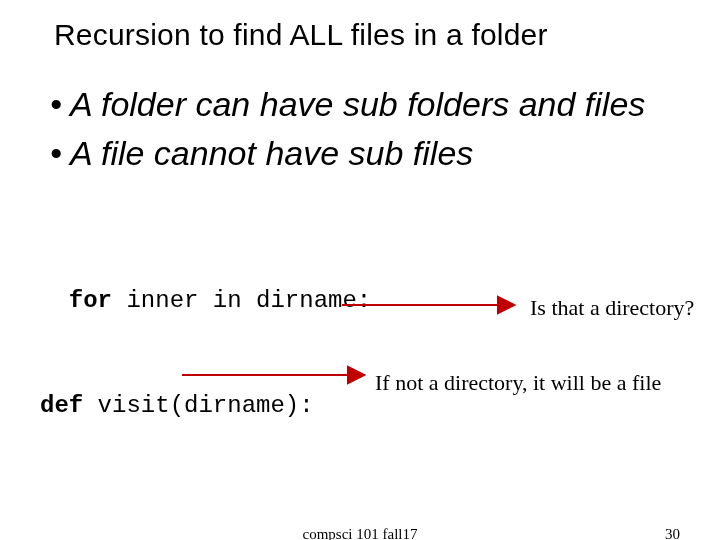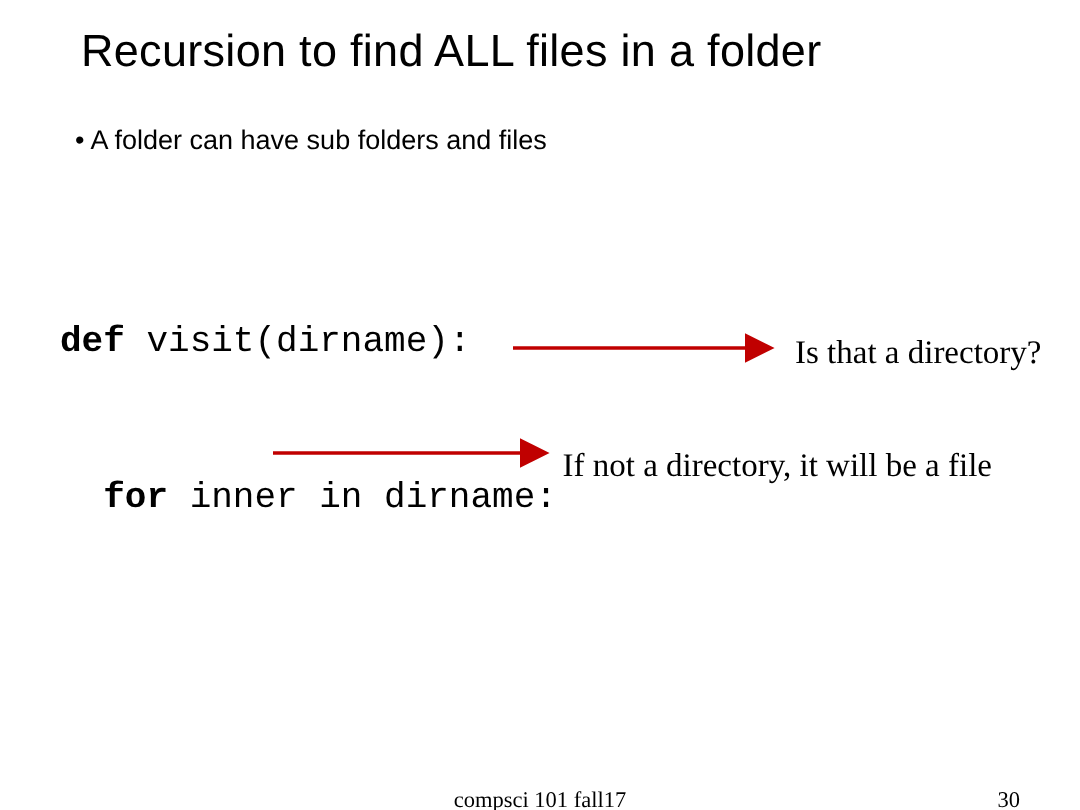--- a/index.html
+++ b/index.html
@@ -23,22 +23,23 @@
   h1.title {
     font-size: 30px;
     font-weight: 400;
     margin: 0 0 28px 14px;
     letter-spacing: 0.2px;
   }
   ul.bullets {
     list-style: none;
     margin: 0 0 36px 0;
     padding: 0 0 0 10px;
-    font-size: 18px;
+    font-size: 34px;
     line-height: 1.45;
+    font-style: italic;
   }
   ul.bullets li::before {
     content: "• ";
   }
   .code-area {
     position: relative;
     font-family: "Courier New", Courier, monospace;
     font-size: 24px;
     line-height: 1.45;
     margin-left: 0;
@@ -77,25 +78,26 @@
 </style>
 </head>
 <body>
 
 <div class="slide">
 
   <h1 class="title">Recursion to find ALL files in a folder</h1>
 
   <ul class="bullets">
     <li>A folder can have sub folders and files</li>
+    <li>A file cannot have sub files</li>
   </ul>
 
   <div class="code-area">
+    <div><span class="kw">  for</span><span> inner in dirname:</span></div>
     <div><span class="kw">def</span><span> visit(dirname):</span></div>
-    <div><span class="kw">  for</span><span> inner in dirname:</span></div>
     
     
     
 
     
     <svg class="arrow" style="left:302px; top:80px;" width="180" height="20">
       <defs>
         <marker id="ah1" markerWidth="9" markerHeight="9" refX="7" refY="4.5" orient="auto">
           <path d="M0,0 L9,4.5 L0,9 Z" fill="#c00000"></path>
         </marker>

